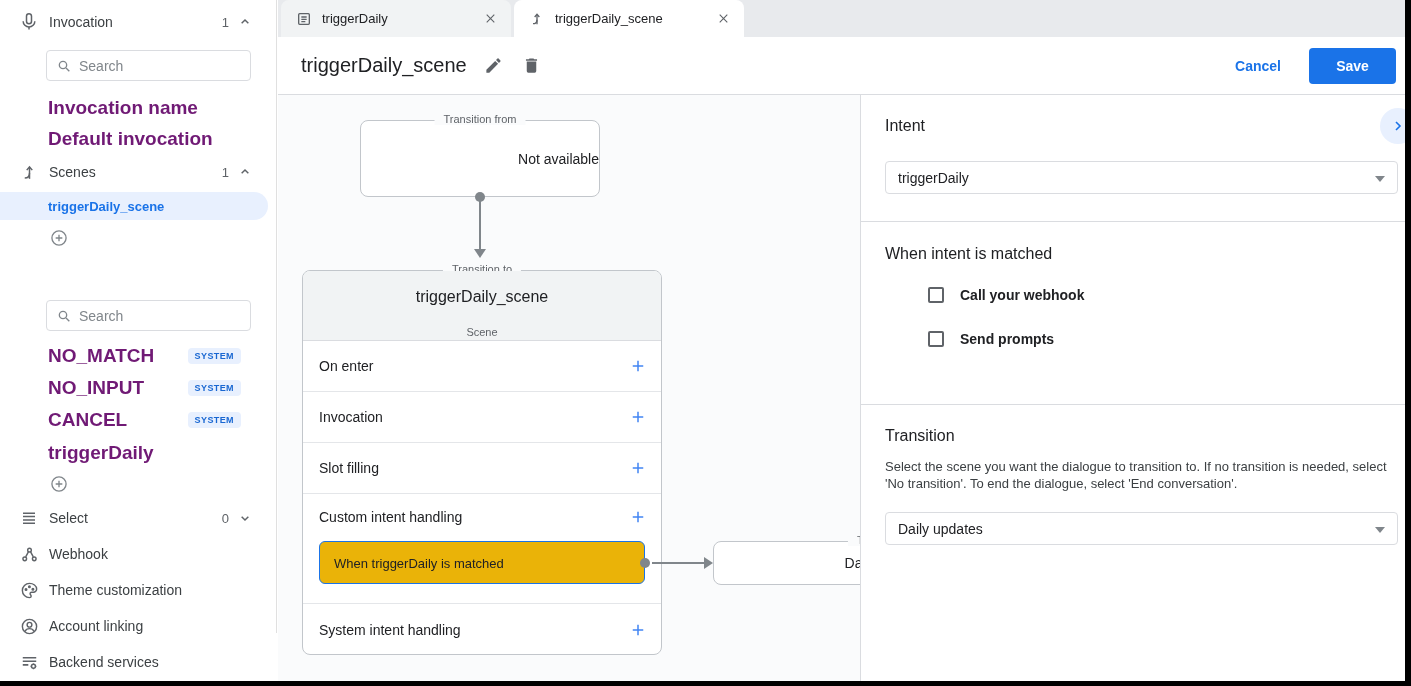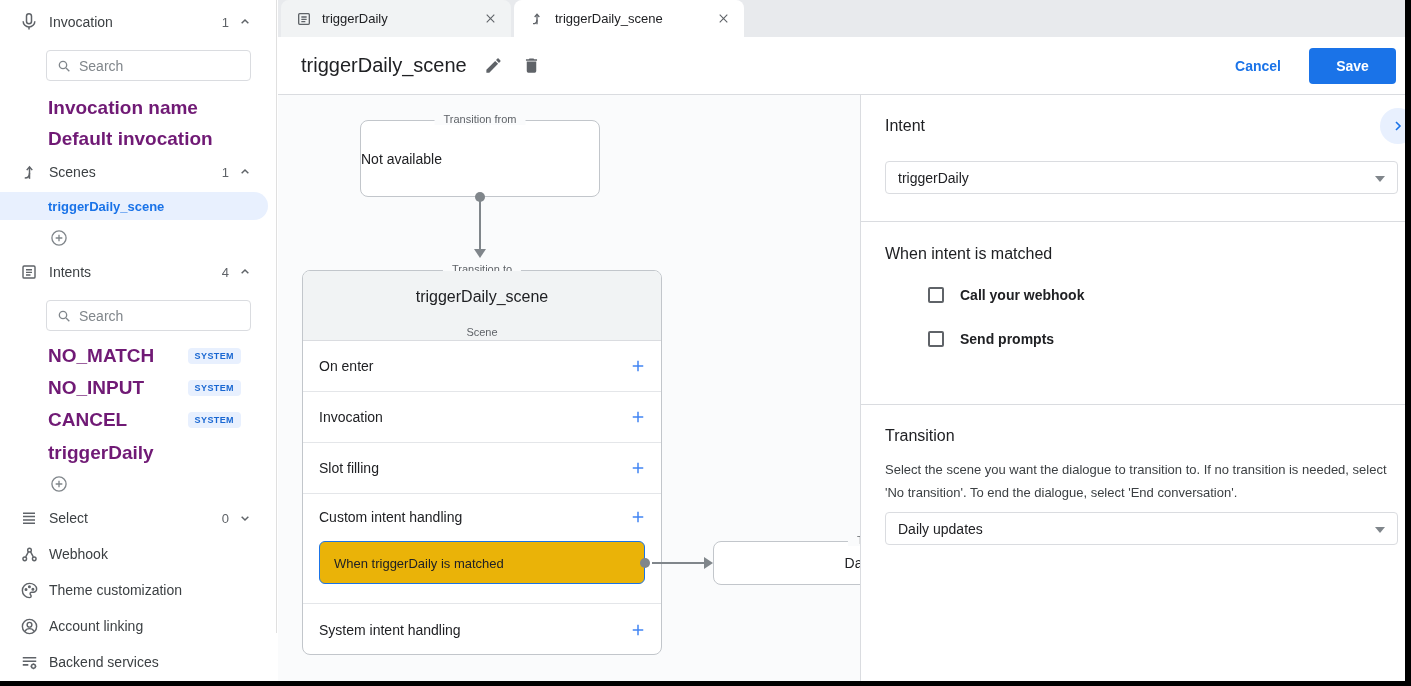--- a/index.html
+++ b/index.html
@@ -44,21 +44,21 @@
   .hdr-ic { width:22px; height:22px; margin-left:16px; display:flex; align-items:center; justify-content:center; cursor:pointer; }
   .hdr-right { margin-left:auto; display:flex; align-items:center; padding-right:15px; }
   .cancel-btn { font-size:14px; font-weight:bold; color:#1a73e8; cursor:pointer; margin-right:28px; }
   .save-btn { width:87px; height:36px; background:#1a73e8; color:#fff; font-size:14px; font-weight:bold; border:none; border-radius:4px; cursor:pointer; font-family:"Liberation Sans",sans-serif; }
 
   
   .canvas { position:absolute; left:0; top:95px; width:582px; height:586px; background:#fafbfc; overflow:hidden; }
   .node { position:absolute; background:#fff; border:1px solid #c2c6cb; border-radius:8px; }
   .legend { position:absolute; top:-8px; left:50%; transform:translateX(-50%); background:#fafbfc; padding:0 9px; font-size:11px; color:#5f6368; white-space:nowrap; }
   .tfrom { left:82px; top:25px; width:240px; height:77px; }
-  .tfrom .content { position:absolute; width:100%; top:30px; text-align:left; font-size:14px; color:#202124; }
+  .tfrom .content { position:absolute; width:100%; top:30px; text-align:right; font-size:14px; color:#202124; }
   .cdot { position:absolute; width:10px; height:10px; border-radius:50%; background:#80868b; }
   .vline { position:absolute; left:201px; top:106px; width:2px; height:48px; background:#80868b; }
   .varrow { position:absolute; left:196px; top:154px; width:0; height:0; border-left:6px solid transparent; border-right:6px solid transparent; border-top:9px solid #80868b; }
 
   .scene-card { left:24px; top:175px; width:360px; height:385px; }
   .scene-card .chead { position:absolute; left:0; top:0; width:100%; height:70px; background:#f1f3f4; border-bottom:1px solid #dadce0; border-radius:7px 7px 0 0; text-align:center; }
   .scene-card .chead .t1 { margin-top:17px; font-size:16px; color:#202124; }
   .scene-card .chead .t2 { margin-top:20px; font-size:11px; color:#5f6368; }
   .crow { position:absolute; left:0; width:100%; border-bottom:1px solid #e4e6e9; }
   .crow .rl { position:absolute; left:16px; top:50%; transform:translateY(-50%); font-size:14px; color:#202124; }
@@ -75,21 +75,21 @@
   .panel { position:absolute; left:582px; top:95px; width:551px; height:586px; background:#fff; border-left:1px solid #dadce0; }
   .panel-chev { position:absolute; left:519px; top:13px; width:36px; height:36px; border-radius:50%; background:#e8f0fe; display:flex; align-items:center; justify-content:center; cursor:pointer; }
   .p-heading { position:absolute; left:24px; font-size:16px; color:#202124; }
   .p-divider { position:absolute; left:0; width:100%; height:1px; background:#dadce0; }
   .dropdown { position:absolute; left:24px; width:513px; height:33px; border:1px solid #dadce0; border-radius:4px; background:#fff; cursor:pointer; }
   .dropdown .dv { position:absolute; left:12px; top:50%; transform:translateY(-50%); font-size:14px; color:#202124; }
   .dropdown .caret { position:absolute; right:12px; top:14px; width:0; height:0; border-left:5px solid transparent; border-right:5px solid transparent; border-top:6px solid #80868b; }
   .cb-row { position:absolute; left:26px; display:flex; align-items:flex-start; cursor:pointer;padding-left:41px; }
   .cb-box { width:16px; height:16px; border:2px solid #5f6368; border-radius:2px; background:#fff; flex:none; }
   .cb-lbl { margin-left:16px; font-size:14px; font-weight:bold; color:#202124; }
-  .p-desc { position:absolute; left:24px; width:507px; font-size:13px; color:#3c4043; line-height:23px; }
+  .p-desc { position:absolute; left:24px; width:507px; font-size:13px; color:#3c4043; line-height:17px; }
 </style>
 </head>
 <body>
 
 <div class="screen">
 
   <div class="sidebar">
 
     <div class="sb-row" style="top:10px">
       <span class="ic">
@@ -144,35 +144,20 @@
       <span class="t">triggerDaily_scene</span>
     </div>
 
     <div class="sb-plus" style="top:228px">
       <svg width="20" height="20" viewBox="0 0 24 24" fill="none" stroke="#80868b" stroke-width="1.6">
           <circle cx="12" cy="12" r="8.5"></circle>
           <path d="M12 8v8M8 12h8"></path>
         </svg>
     </div>
 
-    <div class="sb-row" style="top:260px">
-      <span class="ic">
-        <svg width="18" height="18" viewBox="0 0 24 24" fill="none" stroke="#5f6368" stroke-width="1.9">
-            <rect x="4" y="4" width="16" height="16" rx="1.5"></rect>
-            <path d="M8 9h8M8 12.5h8M8 16h6"></path>
-          </svg>
-      </span>
-      <span class="lbl">Intents</span>
-      <span class="cnt">4</span>
-      <span class="chev">
-          <svg width="16" height="16" viewBox="0 0 24 24" fill="none" stroke="#5f6368" stroke-width="2.2">
-            <path d="M7 14l5-5 5 5"></path>
-          </svg>
-        </span>
-    </div>
 
     <div class="sb-search" style="top:300px">
       <svg viewBox="0 0 24 24" fill="none" stroke="#80868b" stroke-width="2">
           <circle cx="10.5" cy="10.5" r="5.5"></circle>
           <path d="M15 15l5 5"></path>
         </svg>
       <input type="text" placeholder="Search" style="">
     </div>
 
     <div class="sb-sub" style="top:345px;height:22px">

